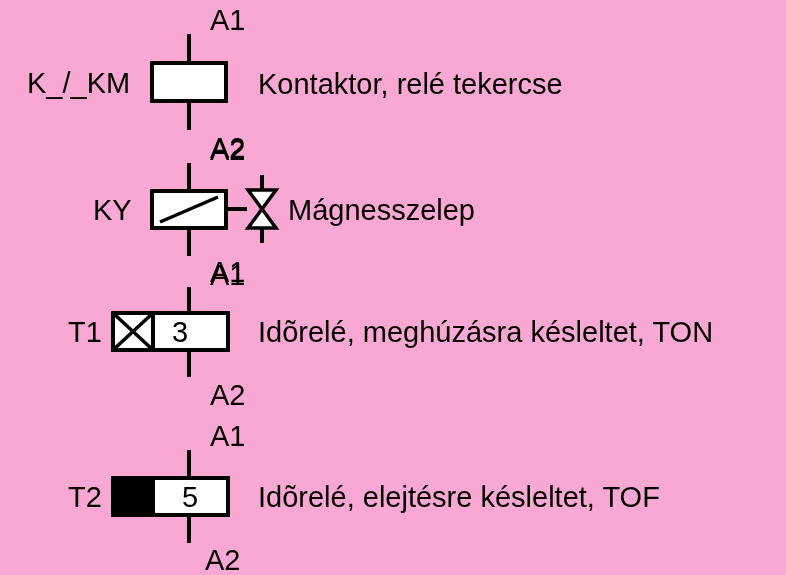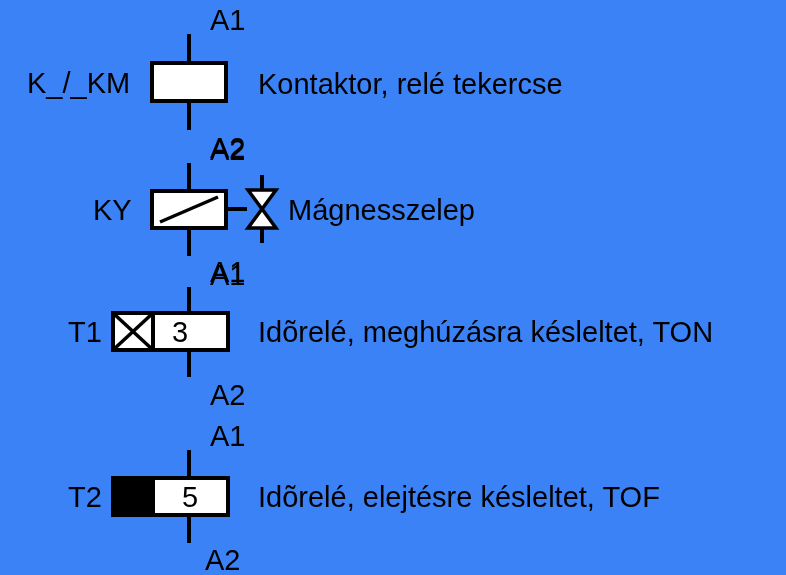--- a/index.html
+++ b/index.html
@@ -9,21 +9,21 @@
     background: #ffffff;
   }
   body {
     font-family: "Liberation Sans", sans-serif;
     color: #000000;
   }
   #canvas {
     position: relative;
     width: 786px;
     height: 575px;
-    background: #3b82f6;
+    background: #f9a8d4;
     overflow: hidden;
   }
   svg.diagram {
     position: absolute;
     left: 0;
     top: 0;
     width: 786px;
     height: 575px;
   }
   .svg-text {

